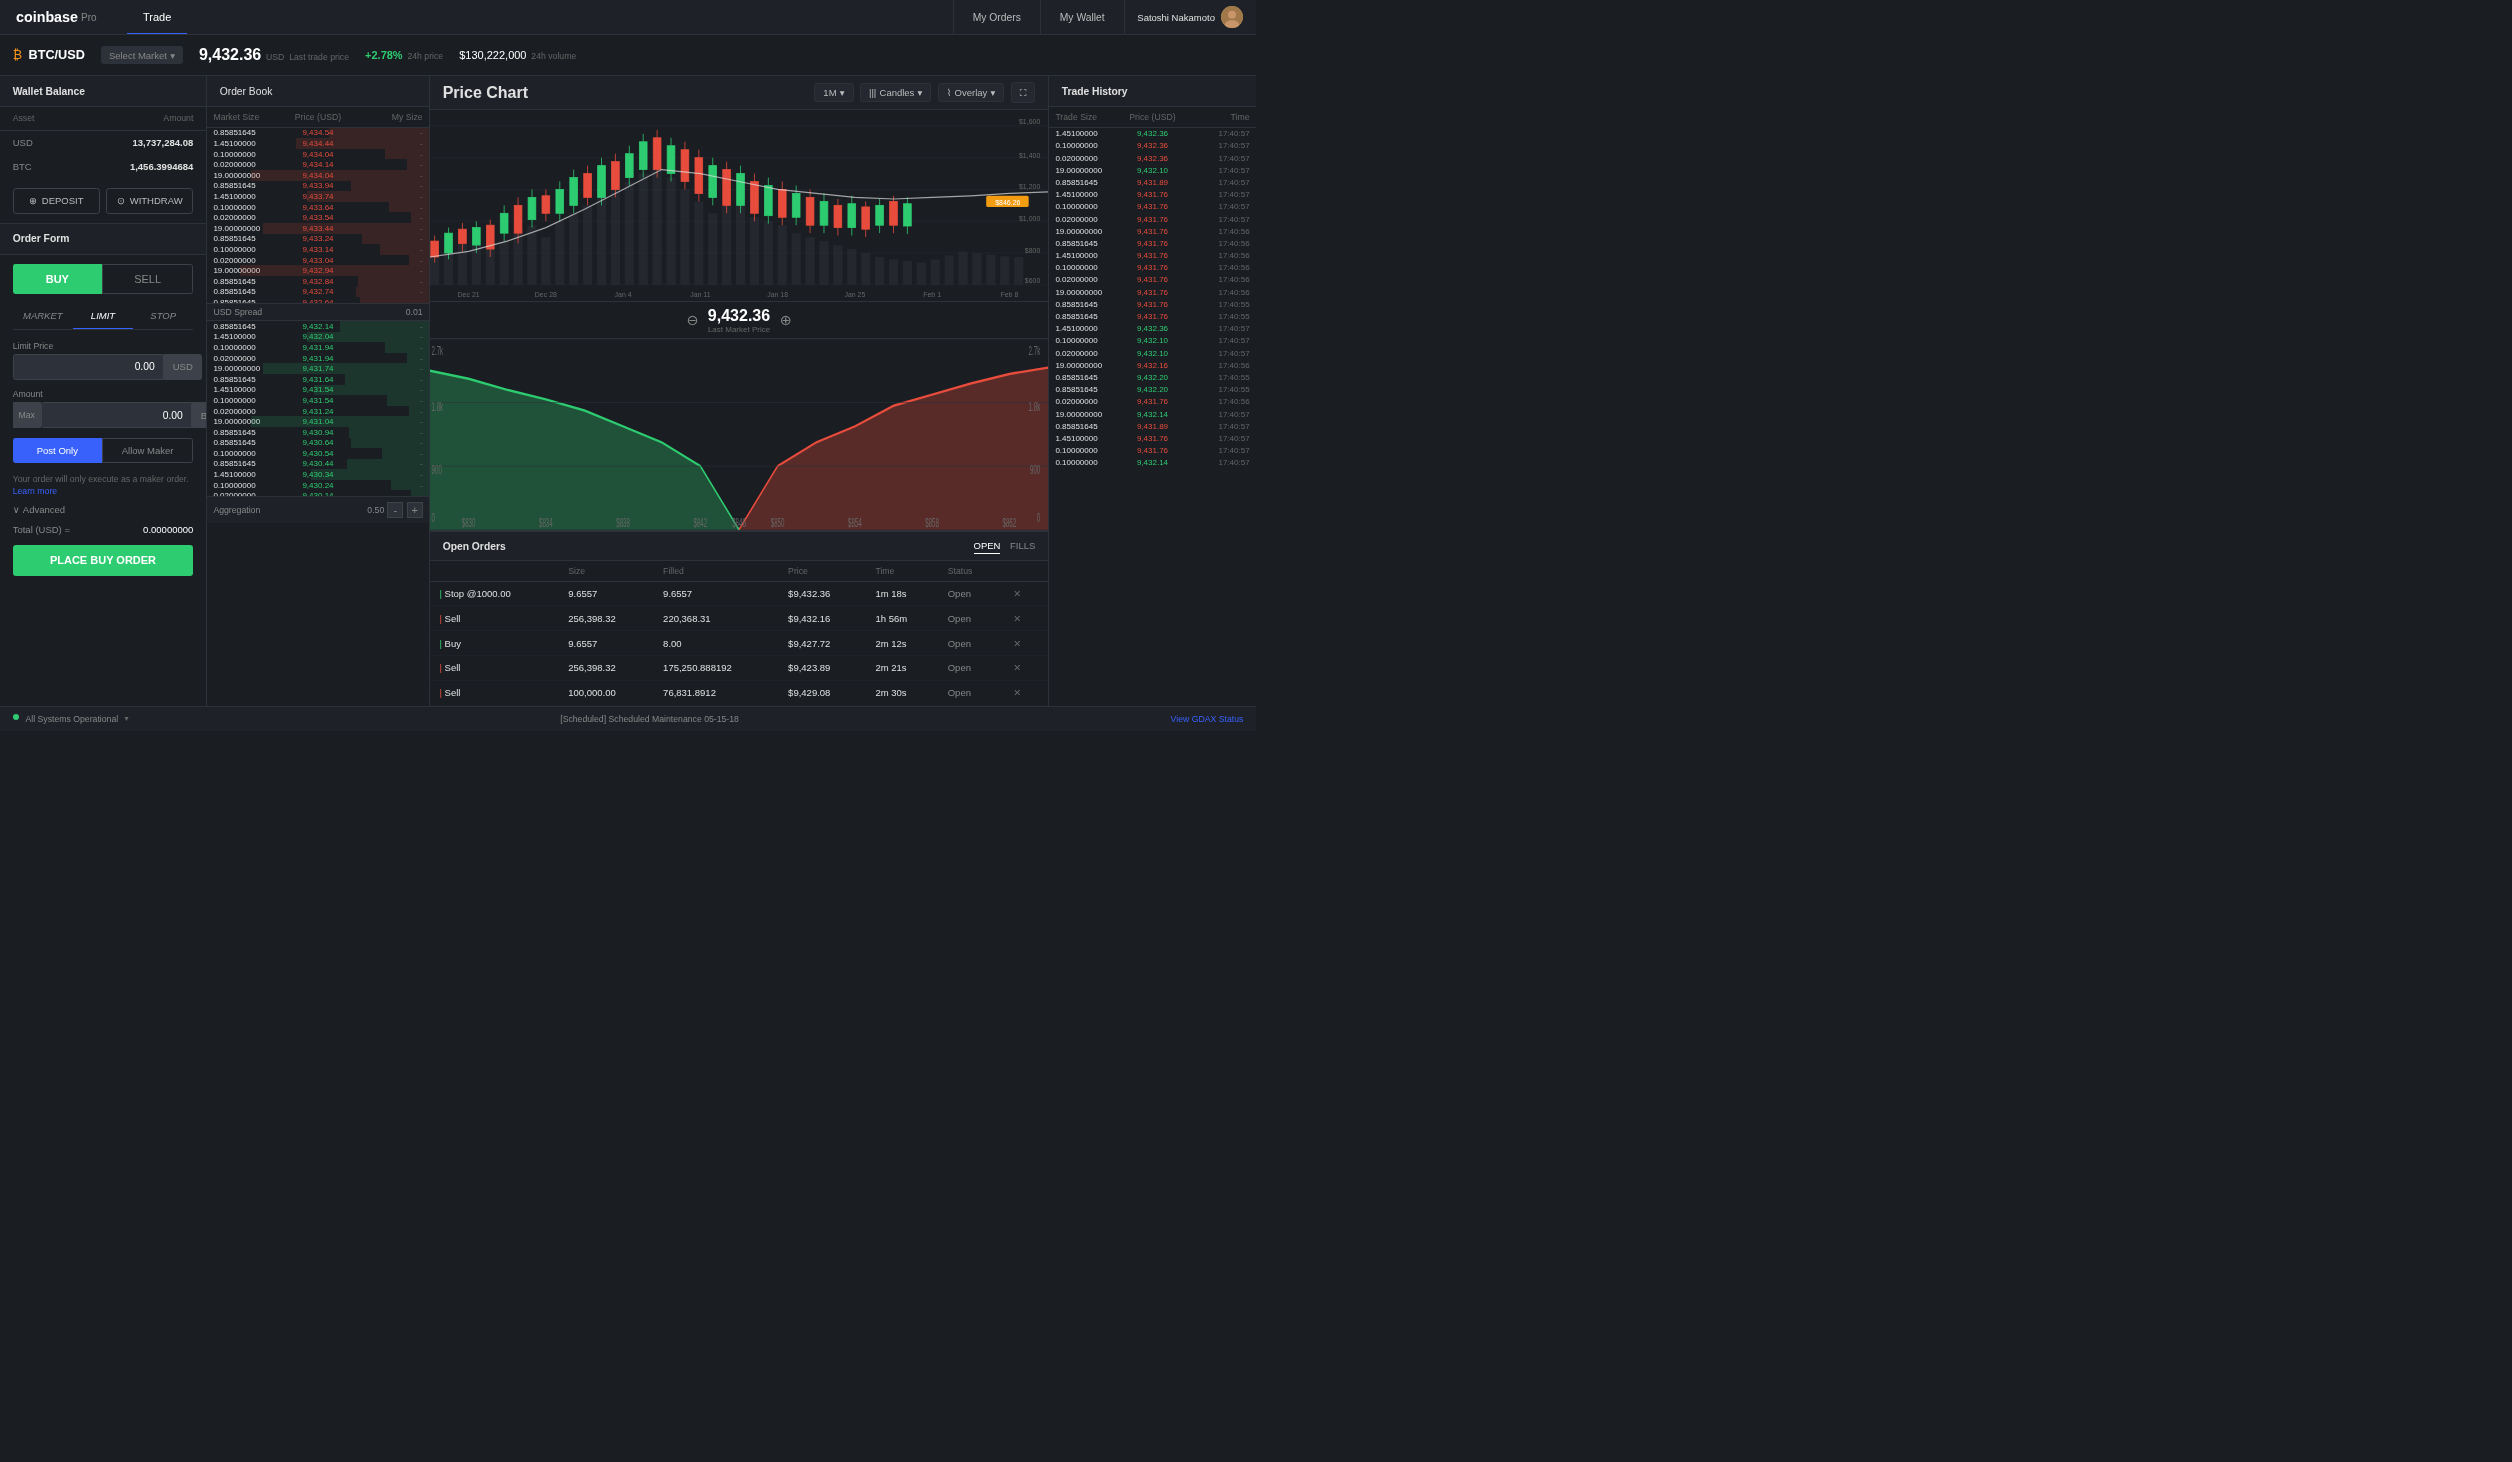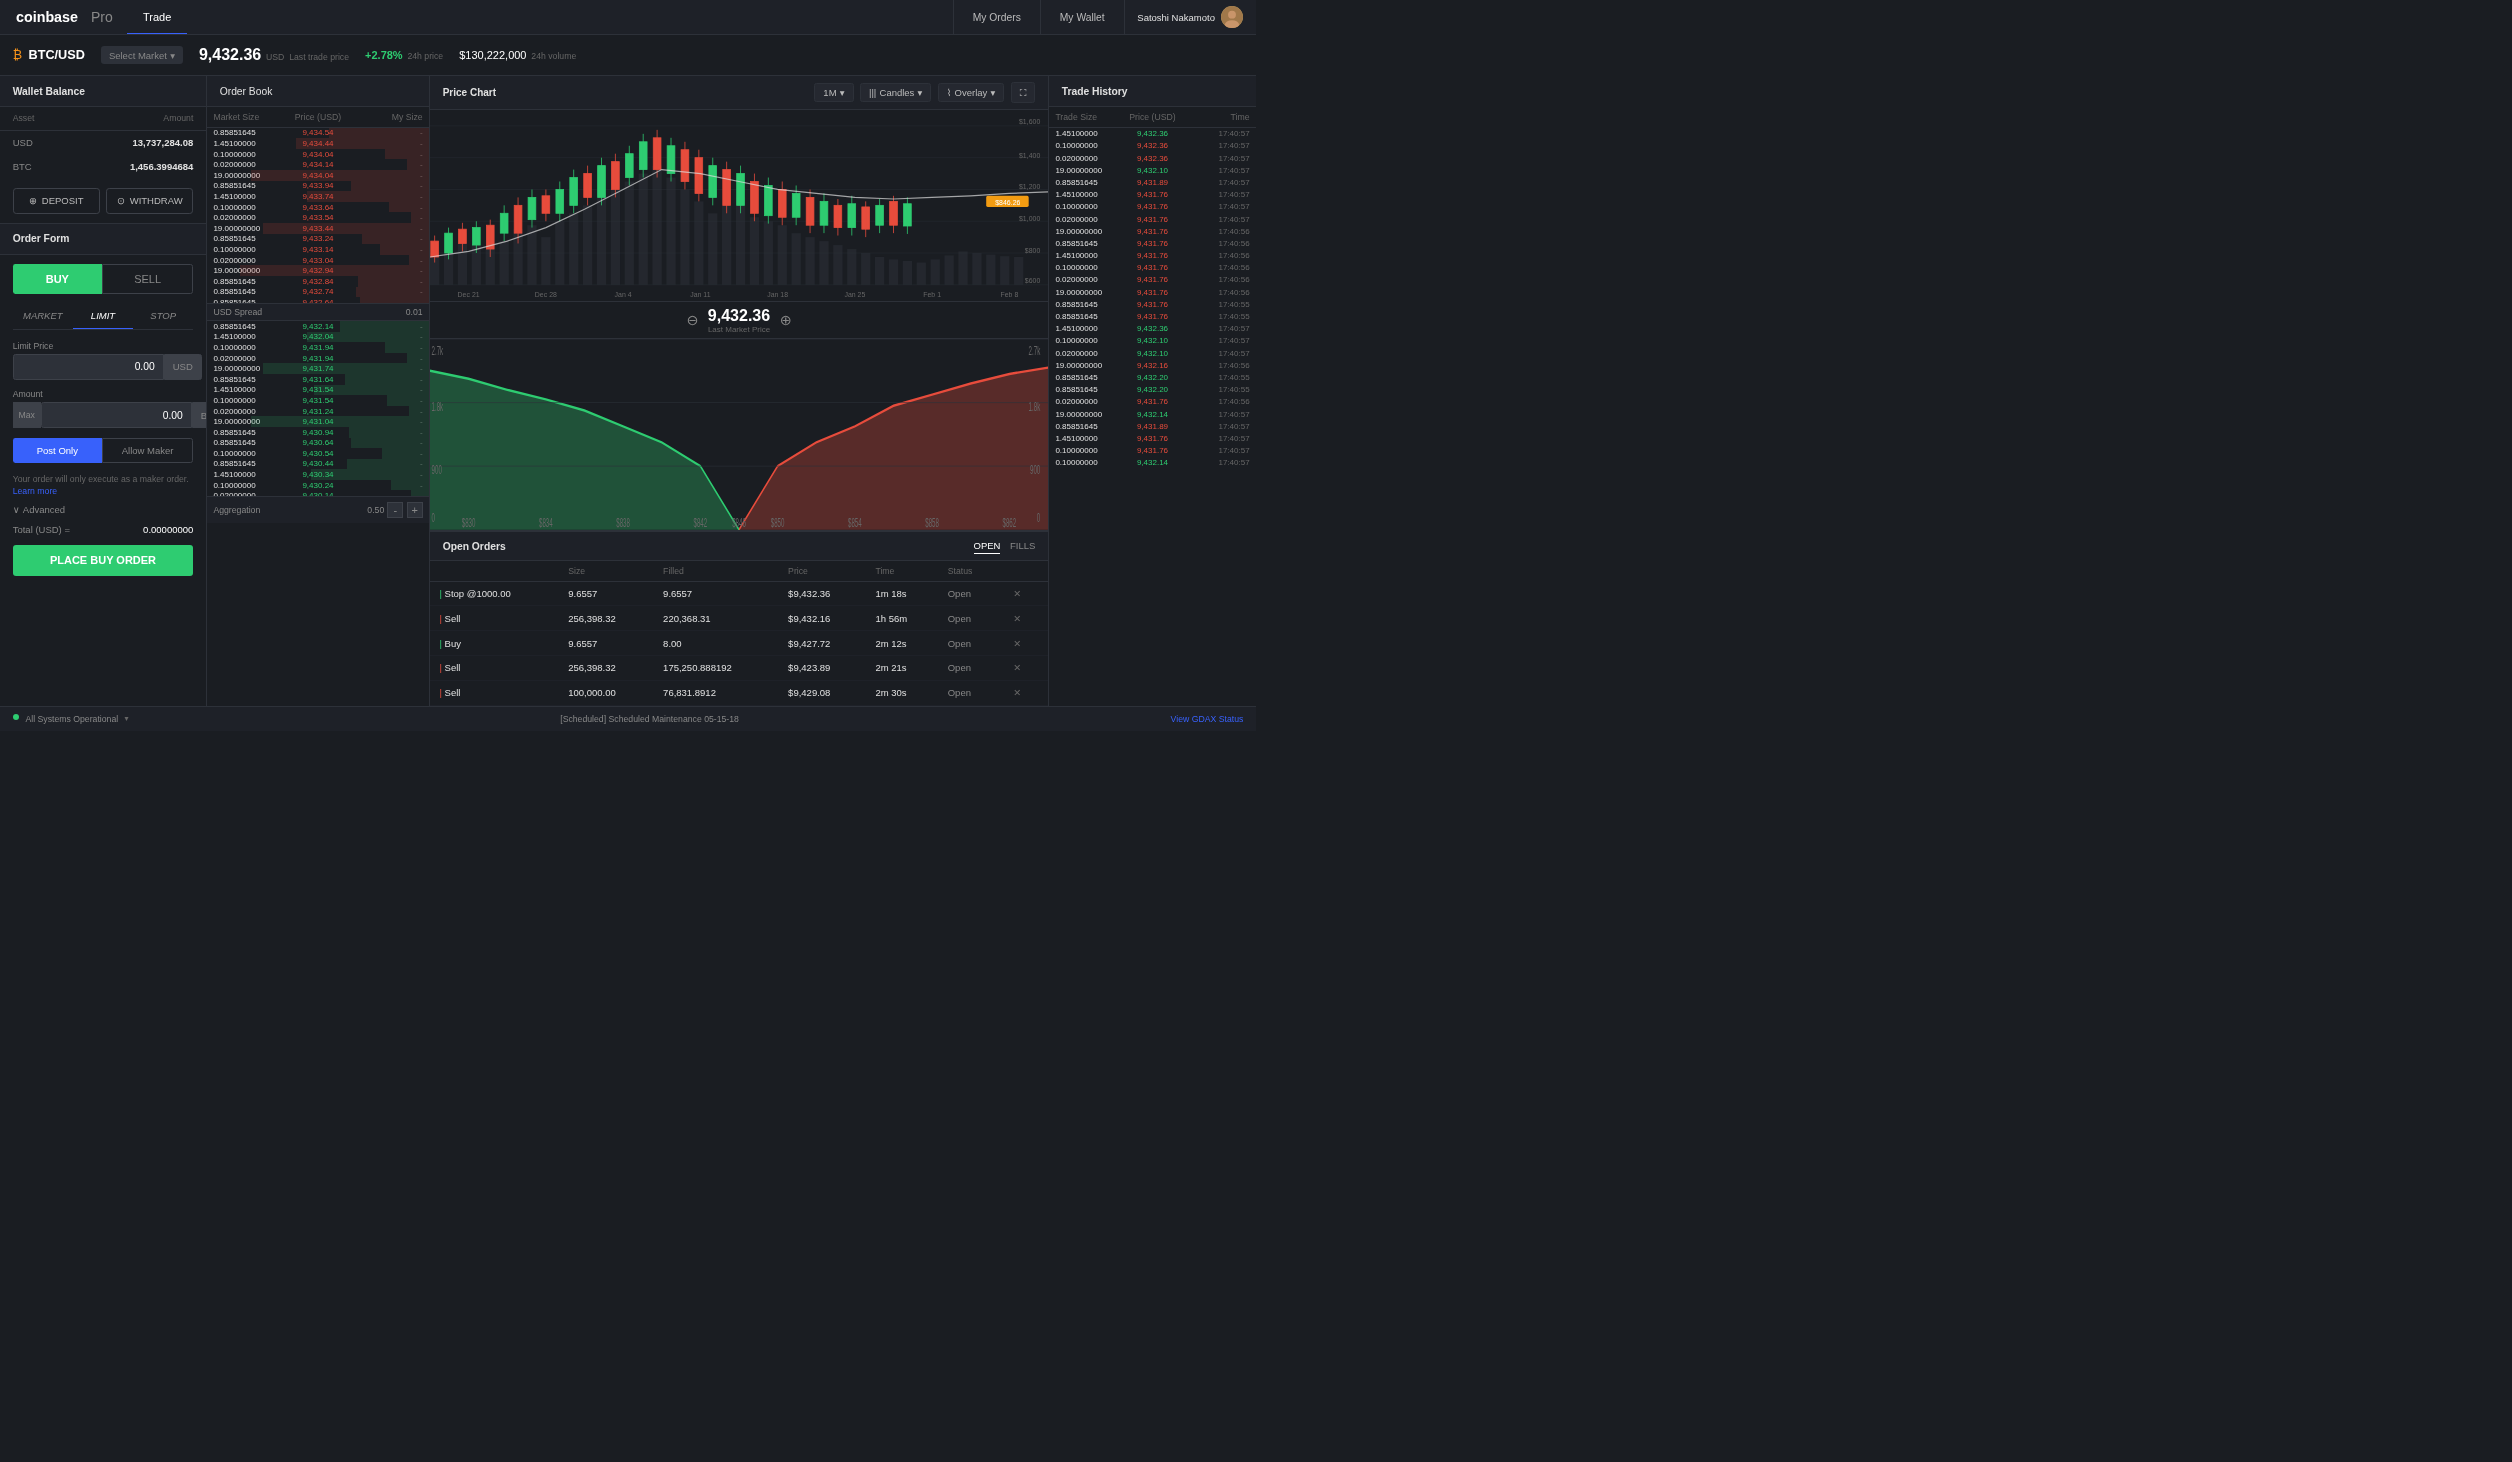--- a/index.html
+++ b/index.html
@@ -2,21 +2,21 @@
 <html style="font-size:12.7px"><head>
   <meta charset="utf-8">
   <style>
     * { box-sizing: border-box; margin: 0; padding: 0; }
     body { background: #1a1d22; color: #e0e0e0; font-family: 'Helvetica Neue', Arial, sans-serif; font-size: 9.5px; overflow: hidden; width: 1256px; height: 731px; }
     
     
     .header { display: flex; align-items: center; background: #1e2128; height: 35px; border-bottom: 0.8px solid #2d3139; }
     .logo { display: flex; align-items: center; padding: 0 16px; width: 127px; }
     .logo-text { color: #fff; font-size: 14.3px; font-weight: bold; }
-    .logo-pro { color: #888; font-size: 14px; margin-left: 13px; }
+    .logo-pro { color: #888; font-size: 10px; margin-left: 3px; }
     .nav-tabs { display: flex; height: 100%; }
     .nav-tab { display: flex; align-items: center; padding: 0 16px; color: #888; cursor: pointer; border-bottom: 1.6px solid transparent; font-size: 11px; }
     .nav-tab.active { color: #fff; border-bottom: 1.6px solid #3861fb; }
     .header-right { margin-left: auto; display: flex; align-items: center; text-align: right; }
     .header-btn { display: flex; align-items: center; padding: 0 19px; height: 35px; color: #bbb; cursor: pointer; border-left: 0.8px solid #2d3139; font-size: 10.3px; }
     .user-btn { display: flex; align-items: center; gap: 6.4px; padding: 0 12.7px; height: 35px; border-left: 0.8px solid #2d3139; cursor: pointer; }
     .user-avatar { width: 22px; height: 22px; border-radius: 50%; background: #c0a060; display: flex; align-items: center; justify-content: center; overflow: hidden; }
     
     
     .market-bar { display: flex; align-items: center; background: #1a1d22; height: 41px; border-bottom: 0.8px solid #2d3139; padding: 0 12.7px; gap: 16px; }
@@ -505,21 +505,21 @@
       <div style="display:flex;align-items:center;gap:3.2px;">
         <span>0.50</span>
         <button class="agg-btn">-</button>
         <button class="agg-btn">+</button>
       </div>
     </div>
   </div>
 
   <div class="chart-panel">
     <div style="display:flex;align-items:center;justify-content:space-between;padding:6.4px 12.7px;border-bottom:0.8px solid #2d3139;background:#1e2128;">
-      <span style="font-size:10px;font-weight:bold;color:#e0e0e0;">Price Chart</span>
+      <span style="font-size:16px;font-weight:bold;color:#e0e0e0;">Price Chart</span>
       <div style="display:flex;align-items:center;gap:6.4px;">
         <div class="chart-control">
           <span>1M</span>
           <span>▾</span>
         </div>
         <div class="chart-control">
           <span>|||</span>
           <span>Candles</span>
           <span>▾</span>
         </div>

